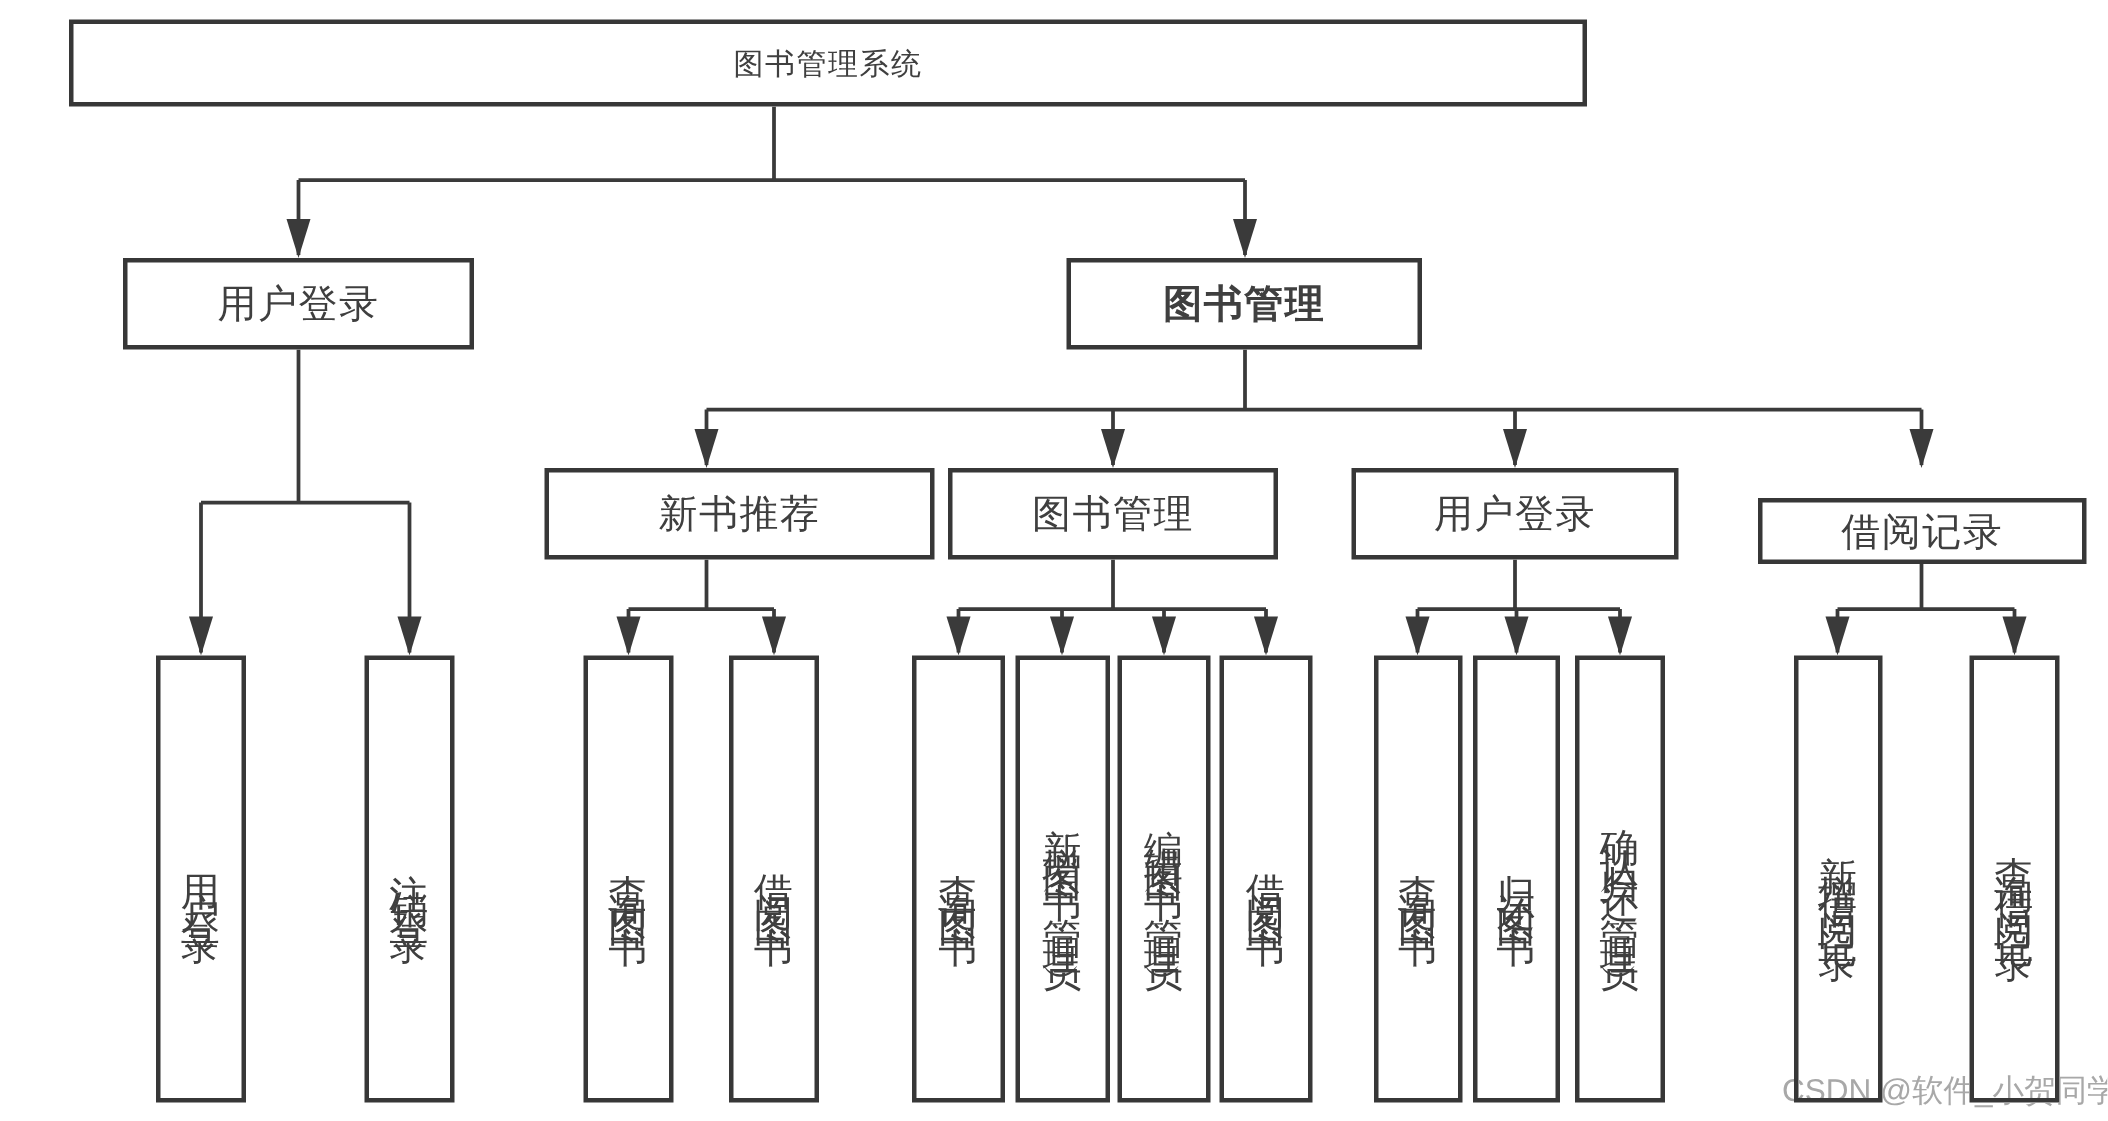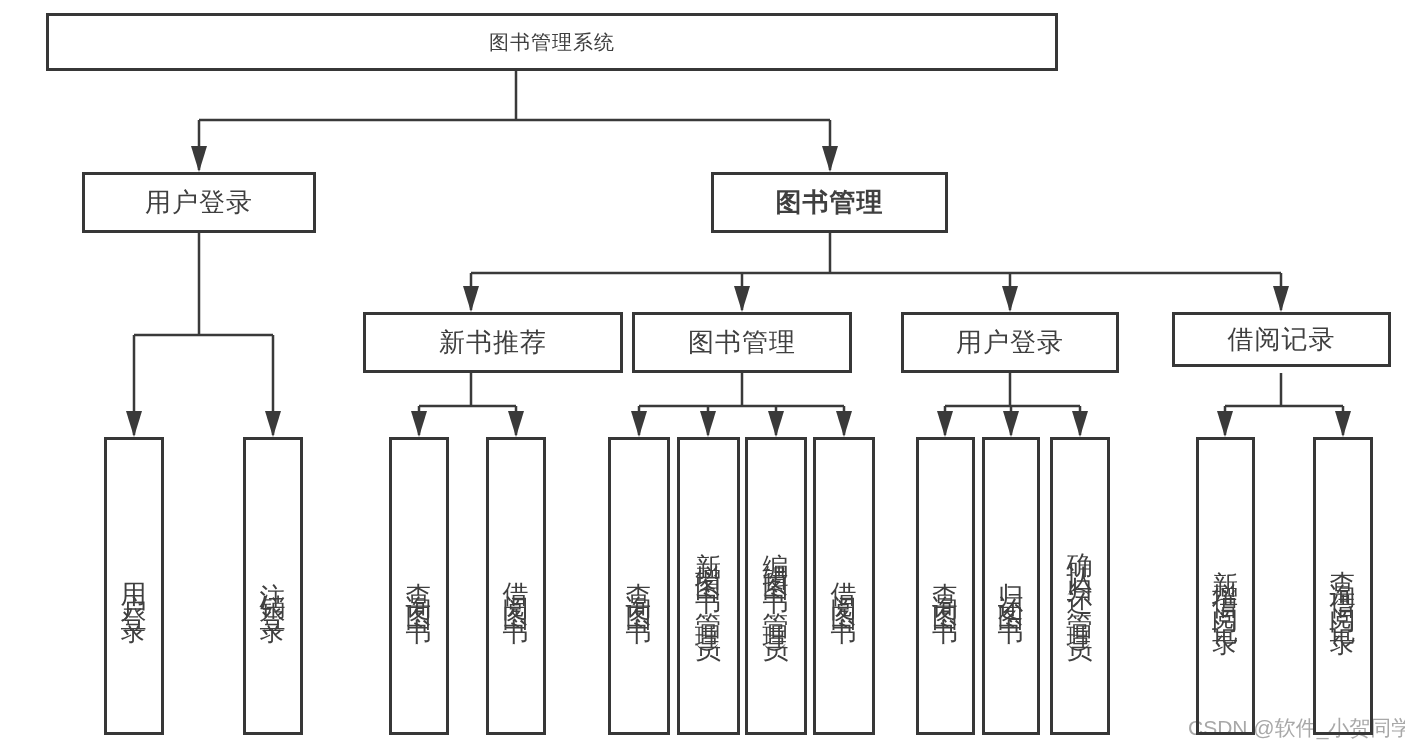--- a/index.html
+++ b/index.html
@@ -90,21 +90,21 @@
 
   <div class="node" style="left:363px;top:312px;width:260px;height:61px;">
     <span>新书推荐</span>
   </div>
   <div class="node" style="left:632px;top:312px;width:220px;height:61px;">
     <span>图书管理</span>
   </div>
   <div class="node" style="left:901px;top:312px;width:218px;height:61px;">
     <span>用户登录</span>
   </div>
-  <div class="node" style="left:1172px;top:312px;width:219px;height:55px;">
+  <div class="node" style="left:1172px;top:332px;width:219px;height:44px;">
     <span>借阅记录</span>
   </div>
 
   <div class="node leaf" style="left:104px;top:437px;width:60px;height:298px;">
     <span>用户登录</span>
   </div>
   <div class="node leaf" style="left:243px;top:437px;width:60px;height:298px;">
     <span>注销登录</span>
   </div>
 

